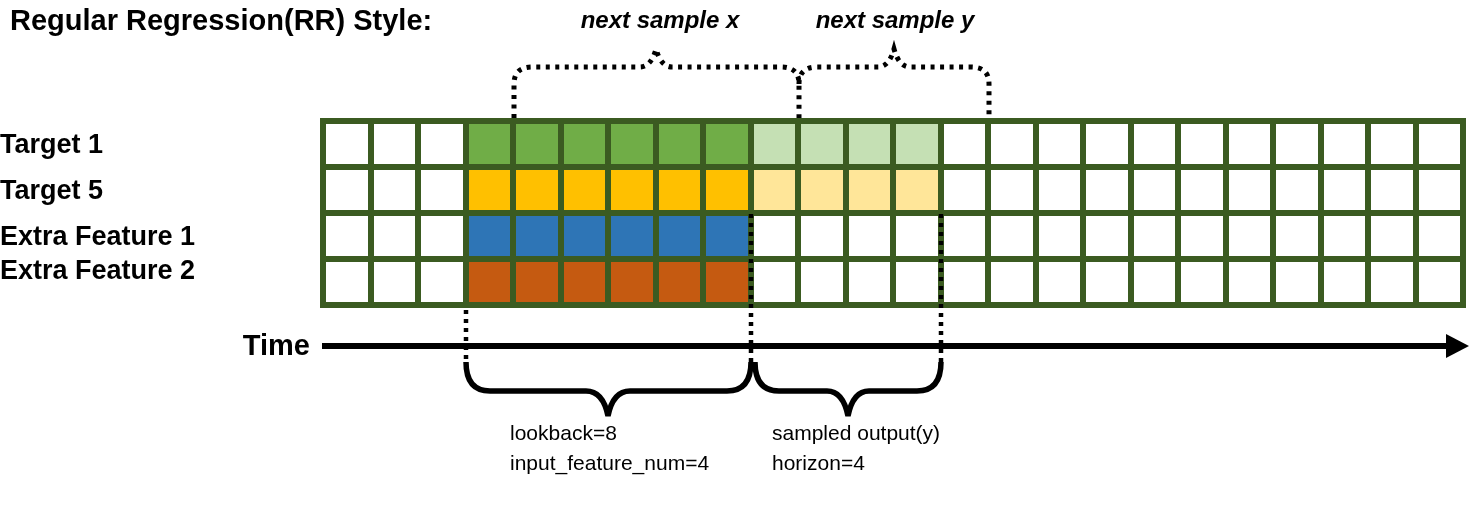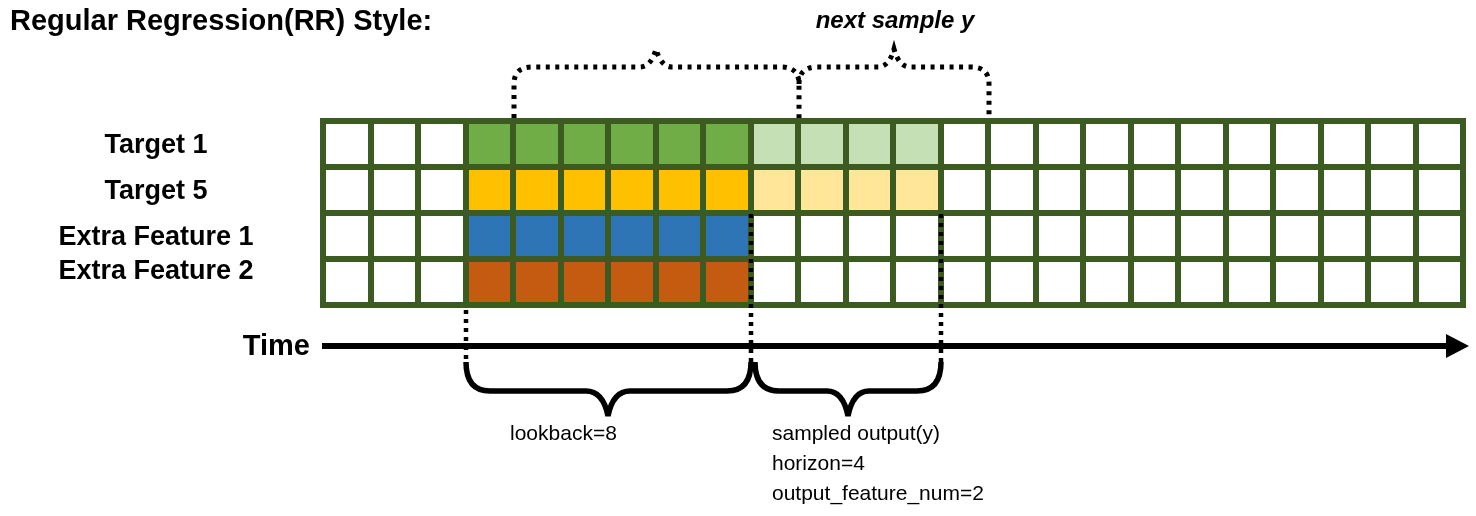--- a/index.html
+++ b/index.html
@@ -5,38 +5,39 @@
   html,body{margin:0;padding:0;background:#fff;}
   .canvas{position:relative;width:1476px;height:516px;background:#ffffff;overflow:hidden;
           font-family:Liberation Sans, sans-serif;color:#000;}
   .title{position:absolute;left:10px;top:4px;font-size:29px;font-weight:bold;letter-spacing:0px;}
   .top-label{position:absolute;top:6px;transform:translateX(-50%);font-size:24px;
              font-style:italic;font-weight:600;white-space:nowrap;}
   .top-label.x{left:660px;}
   .top-label.y{left:895px;}
   .row-labels{position:absolute;left:0;top:0;width:312px;height:516px;}
   .row-label{position:absolute;left:0;width:100%;height:40px;line-height:40px;
-             text-align:center;font-size:27px;font-weight:bold;white-space:nowrap;}
+             text-align:left;font-size:27px;font-weight:bold;white-space:nowrap;}
   .grid{position:absolute;left:320px;top:118px;width:1146px;height:190px;
         display:grid;gap:6px;padding:6px;box-sizing:border-box;}
   .cell{min-width:0;min-height:0;}
   .time-label{position:absolute;left:0;top:329px;width:310px;text-align:right;
               font-size:29px;font-weight:bold;}
   .overlay{position:absolute;left:0;top:0;pointer-events:none;}
   .note{position:absolute;top:418px;font-size:21px;line-height:30px;white-space:nowrap;}
   .note.input{left:510px;}
   .note.output{left:772px;}
 </style>
 </head>
 <body>
 
 <div class="canvas">
 
   <div class="title">Regular Regression(RR) Style:</div>
 
+  <div class="top-label x">next sample x</div>
   <div class="top-label y">next sample y</div>
 
   <div class="row-labels">
     <div class="row-label" style="top:124px">Target 1</div>
     <div class="row-label" style="top:170px">Target 5</div>
     <div class="row-label" style="top:216px">Extra Feature 1</div>
     <div class="row-label" style="top:250px">Extra Feature 2</div>
   </div>
 
   <div class="grid" id="grid" style="background: rgb(59, 91, 33); grid-template-columns: repeat(24, 1fr);">
@@ -153,20 +154,20 @@
     <line x1="322" y1="346" x2="1446" y2="346" stroke="#000" stroke-width="6"></line>
     <polygon points="1446,334 1446,358 1469,346" fill="#000"></polygon>
 
     <path d="M466,362 Q466,391 490,391 L586,391 Q603,391 608,416 Q613,391 630,391 L727,391 Q751,391 751,362" fill="none" stroke="#000" stroke-width="5.5"></path>
 
     <path d="M755,362 Q755,391 779,391 L827,391 Q843,391 848,416 Q853,391 869,391 L917,391 Q941,391 941,362" fill="none" stroke="#000" stroke-width="5.5"></path>
   </svg>
 
   <div class="note input">
     <div>lookback=8</div>
+    <div>input_feature_num=4</div>
   </div>
   <div class="note output">
     <div>sampled output(y)</div>
     <div>horizon=4</div>
-    <div>output_feature_num=2</div>
   </div>
 
 </div>
 
 </body></html>

